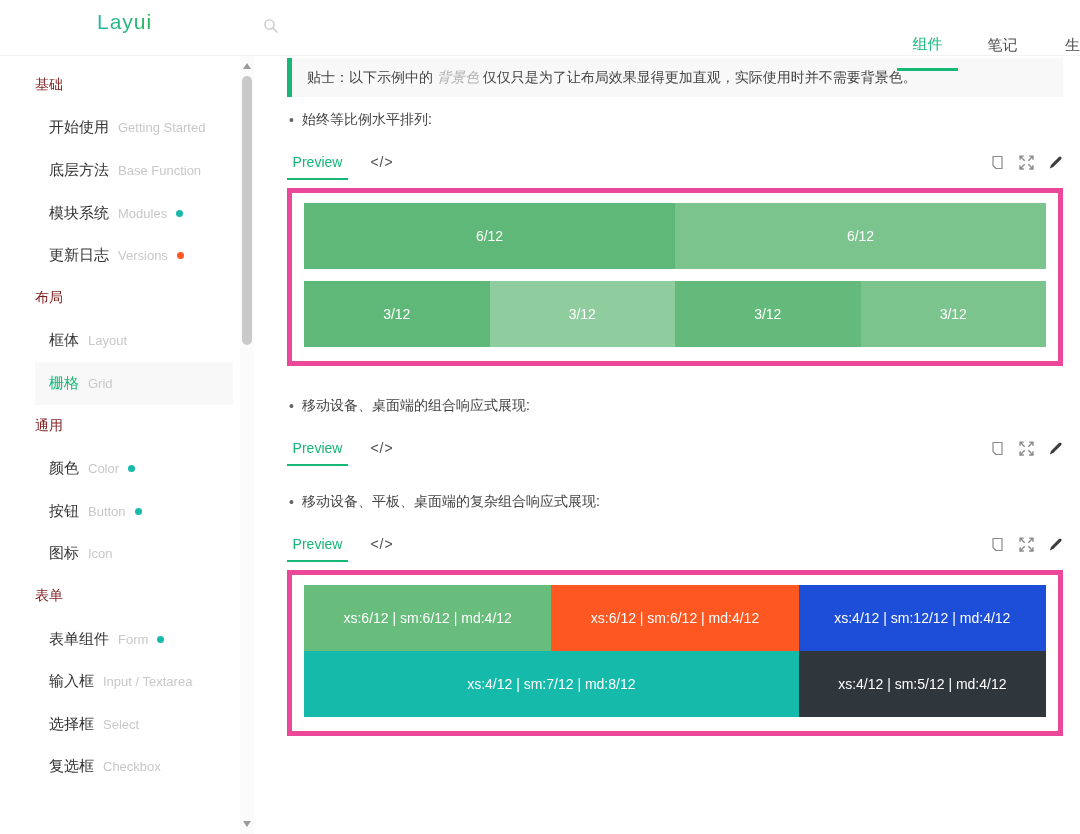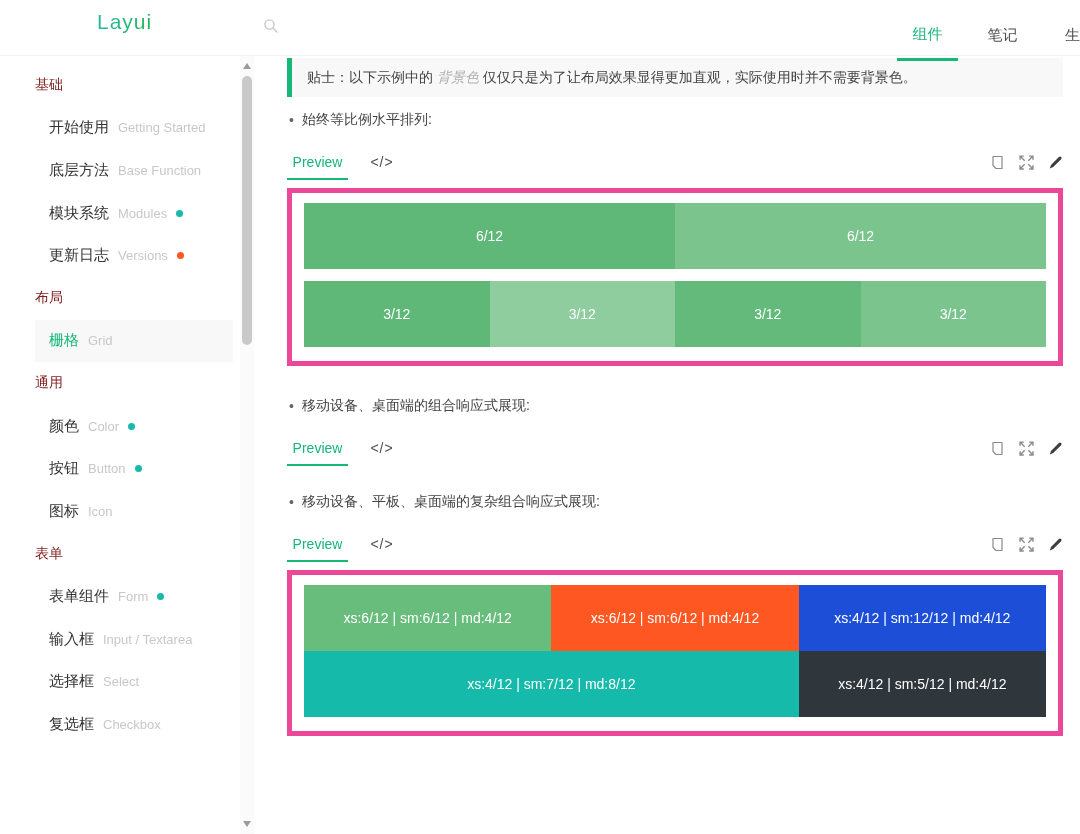--- a/index.html
+++ b/index.html
@@ -12,21 +12,21 @@
   .logo { position:absolute; left:97px; top:10px; font-size:21px; letter-spacing:1px;
     font-weight:400; color:#1cb476;
     background:linear-gradient(90deg,#2ab5a3,#1eb854);
     -webkit-background-clip:text; background-clip:text; -webkit-text-fill-color:transparent; }
   .search-wrap { position:absolute; left:263px; top:0; height:56px; display:flex; align-items:center; }
   .search-wrap svg { flex:0 0 auto; }
   .search-input { border:none; outline:none; font-size:14px; color:#666;
     margin-left:8px; width:300px; background:transparent; }
   .search-input::placeholder { color:#c9c9c9; }
   .nav { position:absolute; top:0; height:56px; left:0; width:100%; }
-  .nav-item { position:absolute; top:10px; height:51px; display:flex; align-items:center;
+  .nav-item { position:absolute; top:20px; height:51px; display:flex; align-items:center;
     justify-content:center; font-size:15px; color:#4d4d4d; cursor:pointer; }
   .nav-item.active { color:#16b777; border-bottom:3px solid #16b777; }
 
   
   .sidebar { position:absolute; left:0; top:56px; width:265px; bottom:0; background:#fff; }
   .sb-list { padding-top:8px; }
   .sb-row { height:42.6px; display:flex; align-items:center; margin:0 32px 0 35px; }
   .sb-section { font-size:14px; color:#7f1d1d; }
   .sb-item { cursor:pointer; }
   .sb-item .zh { font-size:15px; color:#333; padding-left:14px; }
@@ -108,20 +108,24 @@
         <span class="zh">模块系统</span>
         <span class="en">Modules</span>
         <span class="dot" style="background: rgb(22, 186, 170);"></span>
       </div>
       <div class="sb-row sb-item">
         <span class="zh">更新日志</span>
         <span class="en">Versions</span>
         <span class="dot" style="background: rgb(255, 87, 34);"></span>
       </div>
       <div class="sb-row sb-section">布局</div>
+      <div class="sb-row sb-item">
+        <span class="zh">框体</span>
+        <span class="en">Layout</span>
+      </div>
       <div class="sb-row sb-item selected">
         <span class="zh">栅格</span>
         <span class="en">Grid</span>
       </div>
       <div class="sb-row sb-section">通用</div>
       <div class="sb-row sb-item">
         <span class="zh">颜色</span>
         <span class="en">Color</span>
         <span class="dot" style="background: rgb(22, 186, 170);"></span>
       </div>

